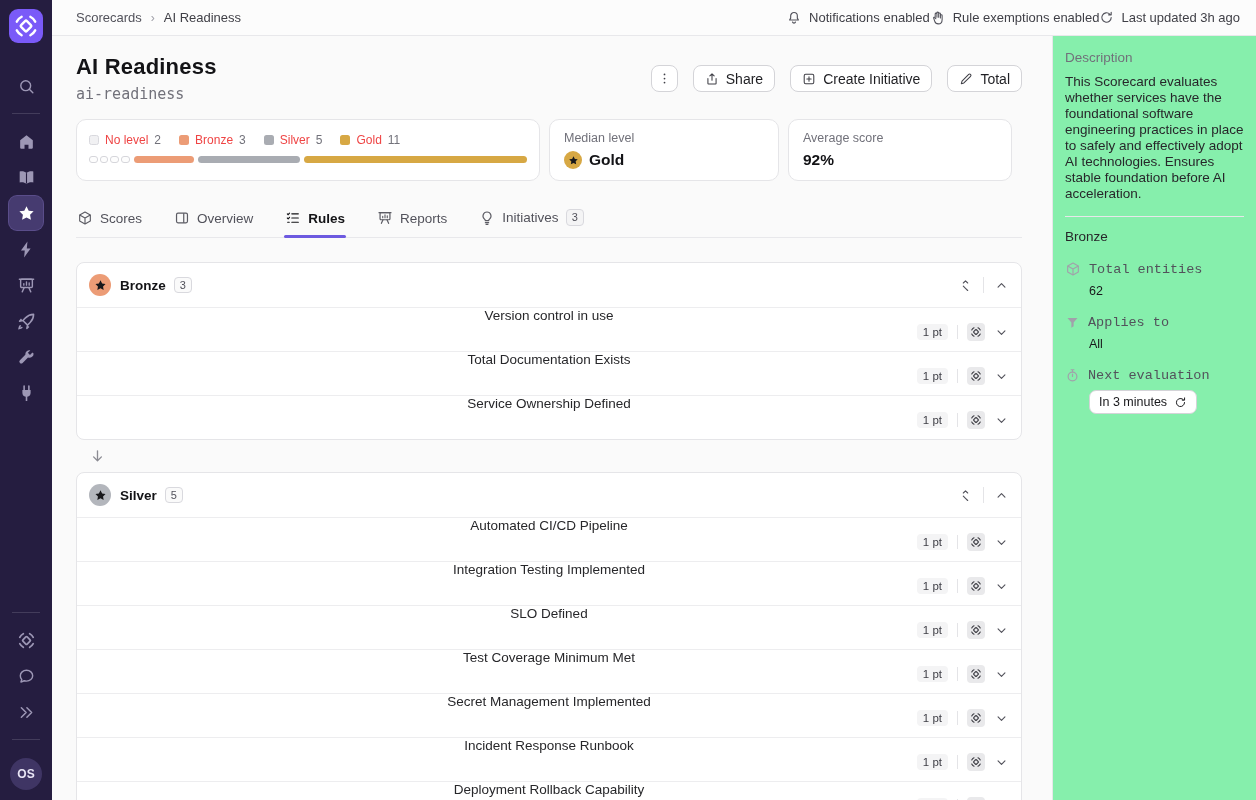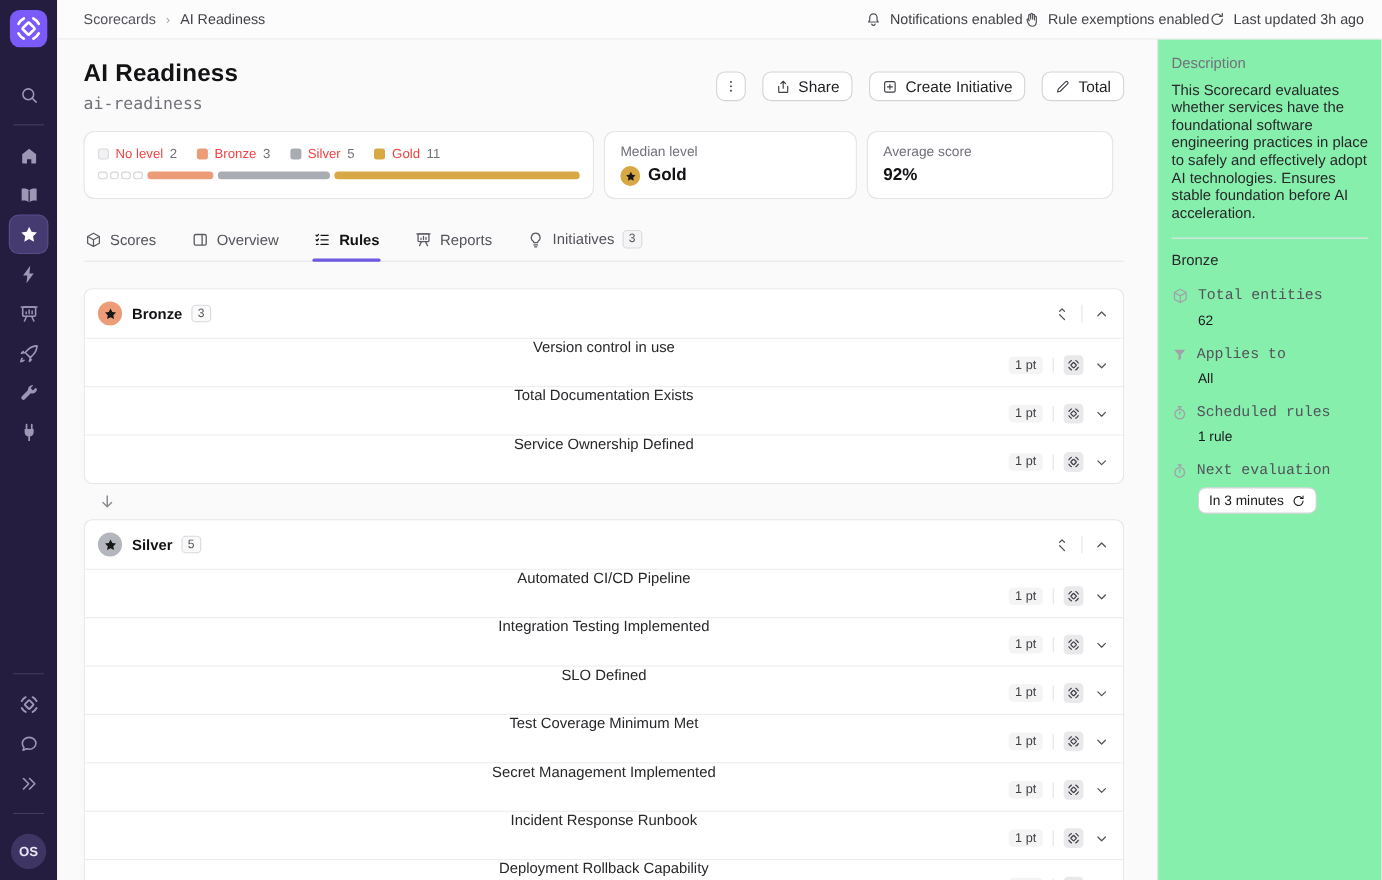--- a/index.html
+++ b/index.html
@@ -664,29 +664,20 @@
       <div class="detail-item">
         <div class="detail-head">
           <svg width="15" height="15" viewBox="0 0 24 24">
               <use href="#i-funnel"></use>
             </svg>
           <span>Applies to</span>
         </div>
         <div class="detail-value">All</div>
       </div>
 
-      <div class="detail-item">
-        <div class="detail-head">
-          <svg width="15" height="15" viewBox="0 0 24 24">
-              <use href="#i-timer"></use>
-            </svg>
-          <span>Scheduled rules</span>
-        </div>
-        <div class="detail-value">1 rule</div>
-      </div>
 
       <div class="detail-item">
         <div class="detail-head">
           <svg width="15" height="15" viewBox="0 0 24 24">
               <use href="#i-timer"></use>
             </svg>
           <span>Next evaluation</span>
         </div>
         <div class="detail-value">
           <button class="eval-btn">

